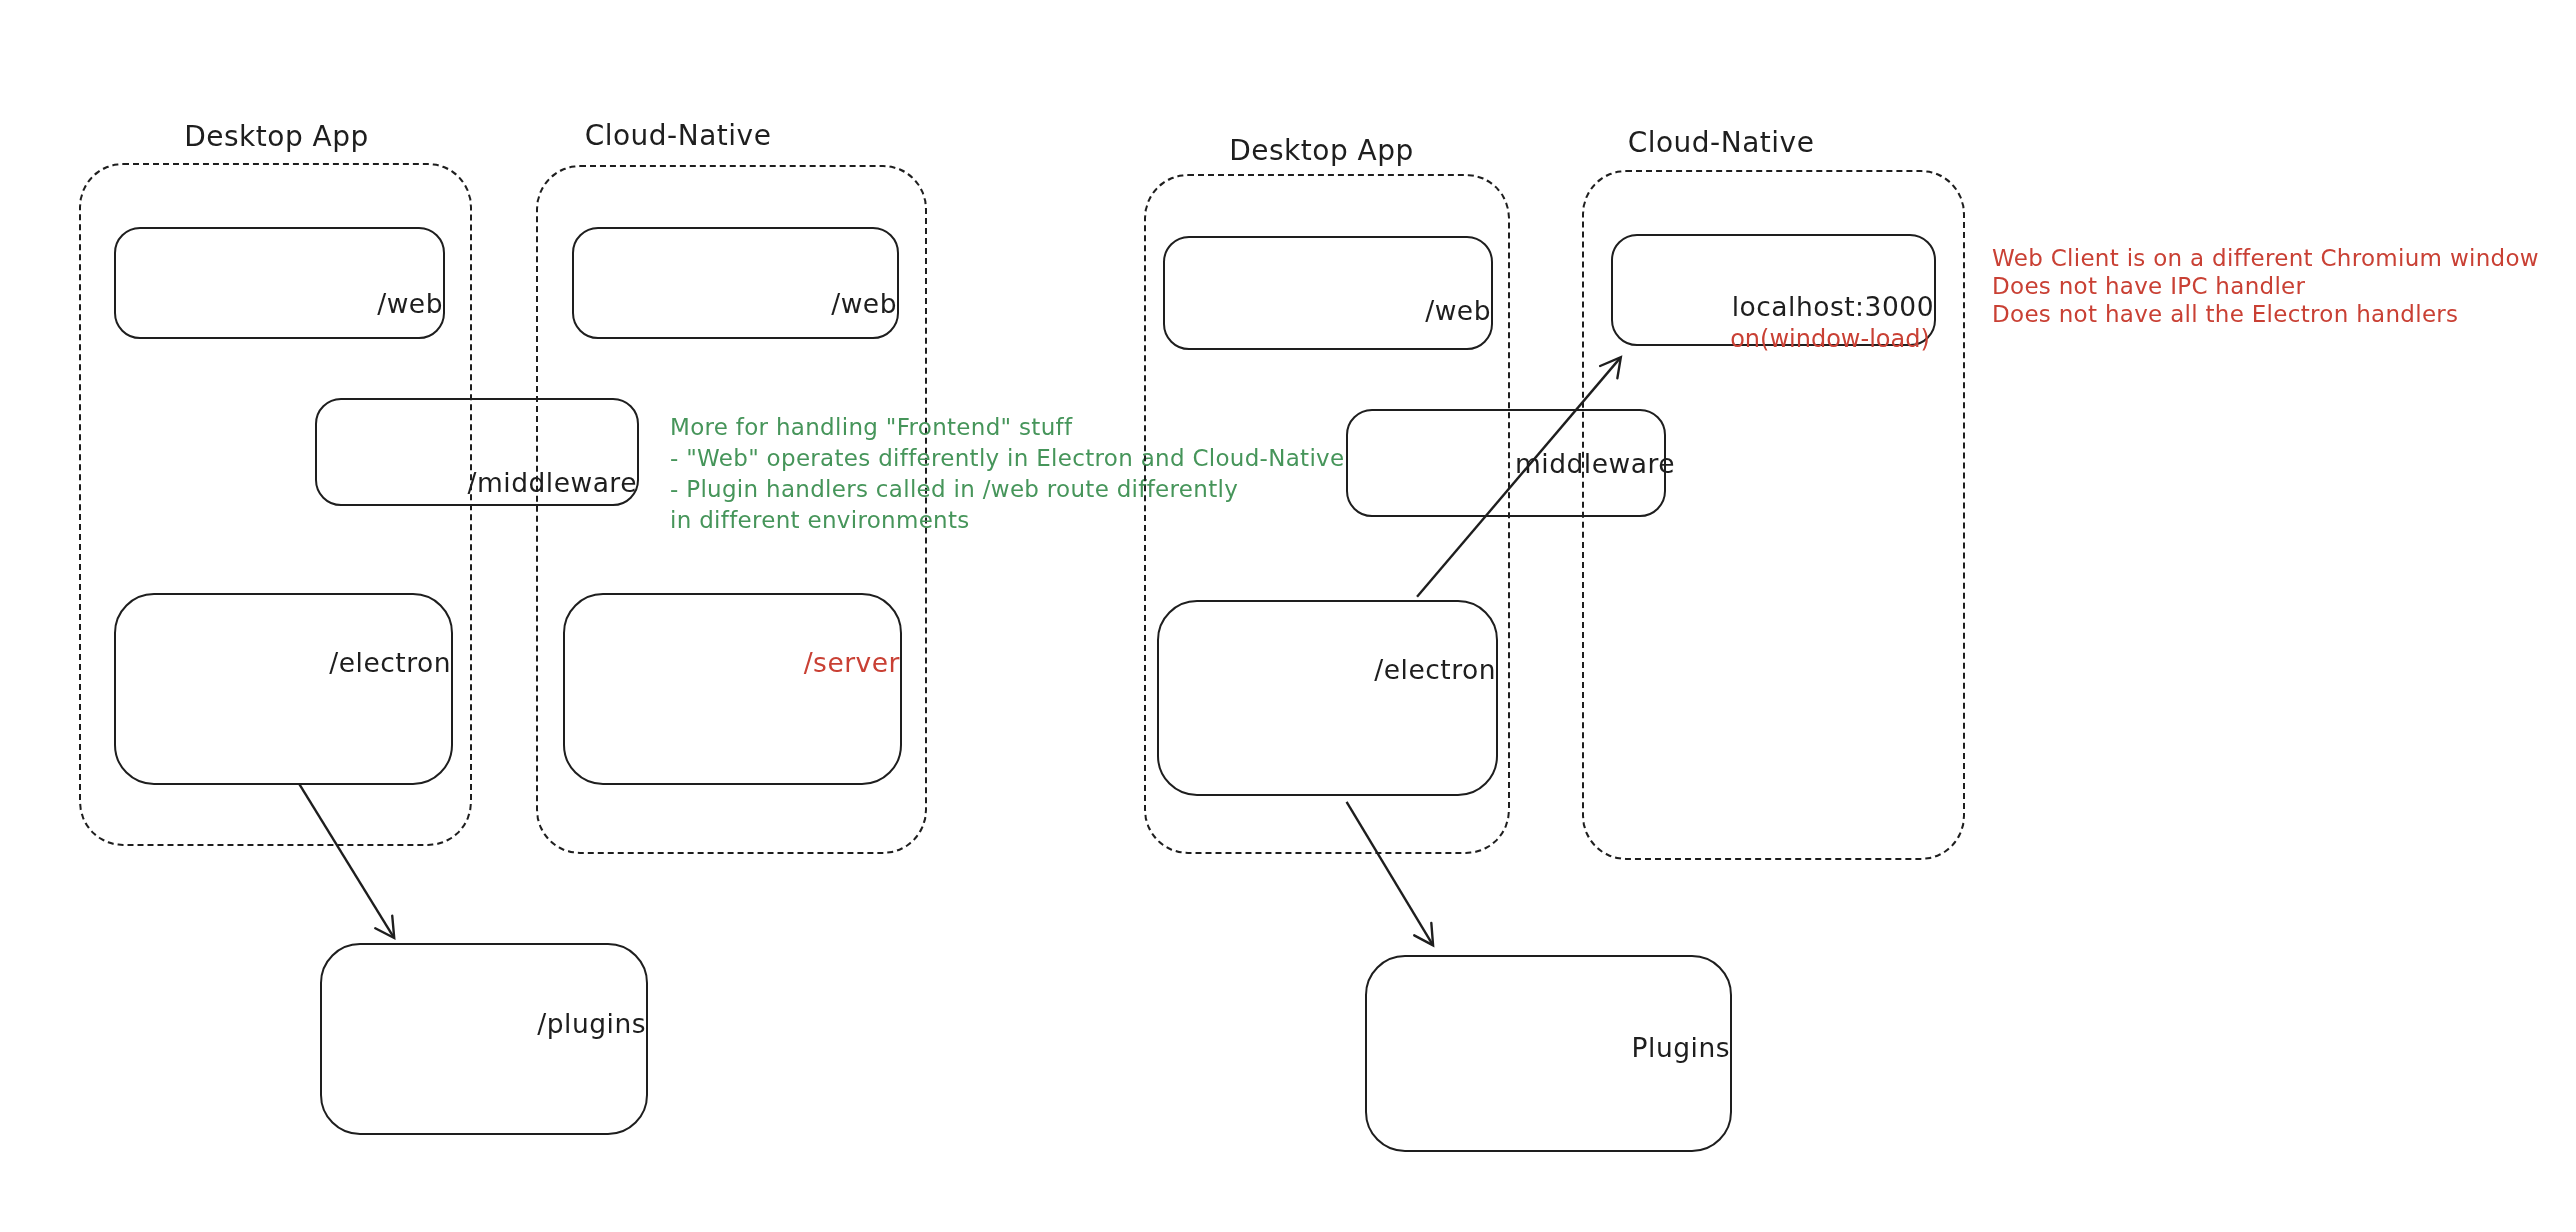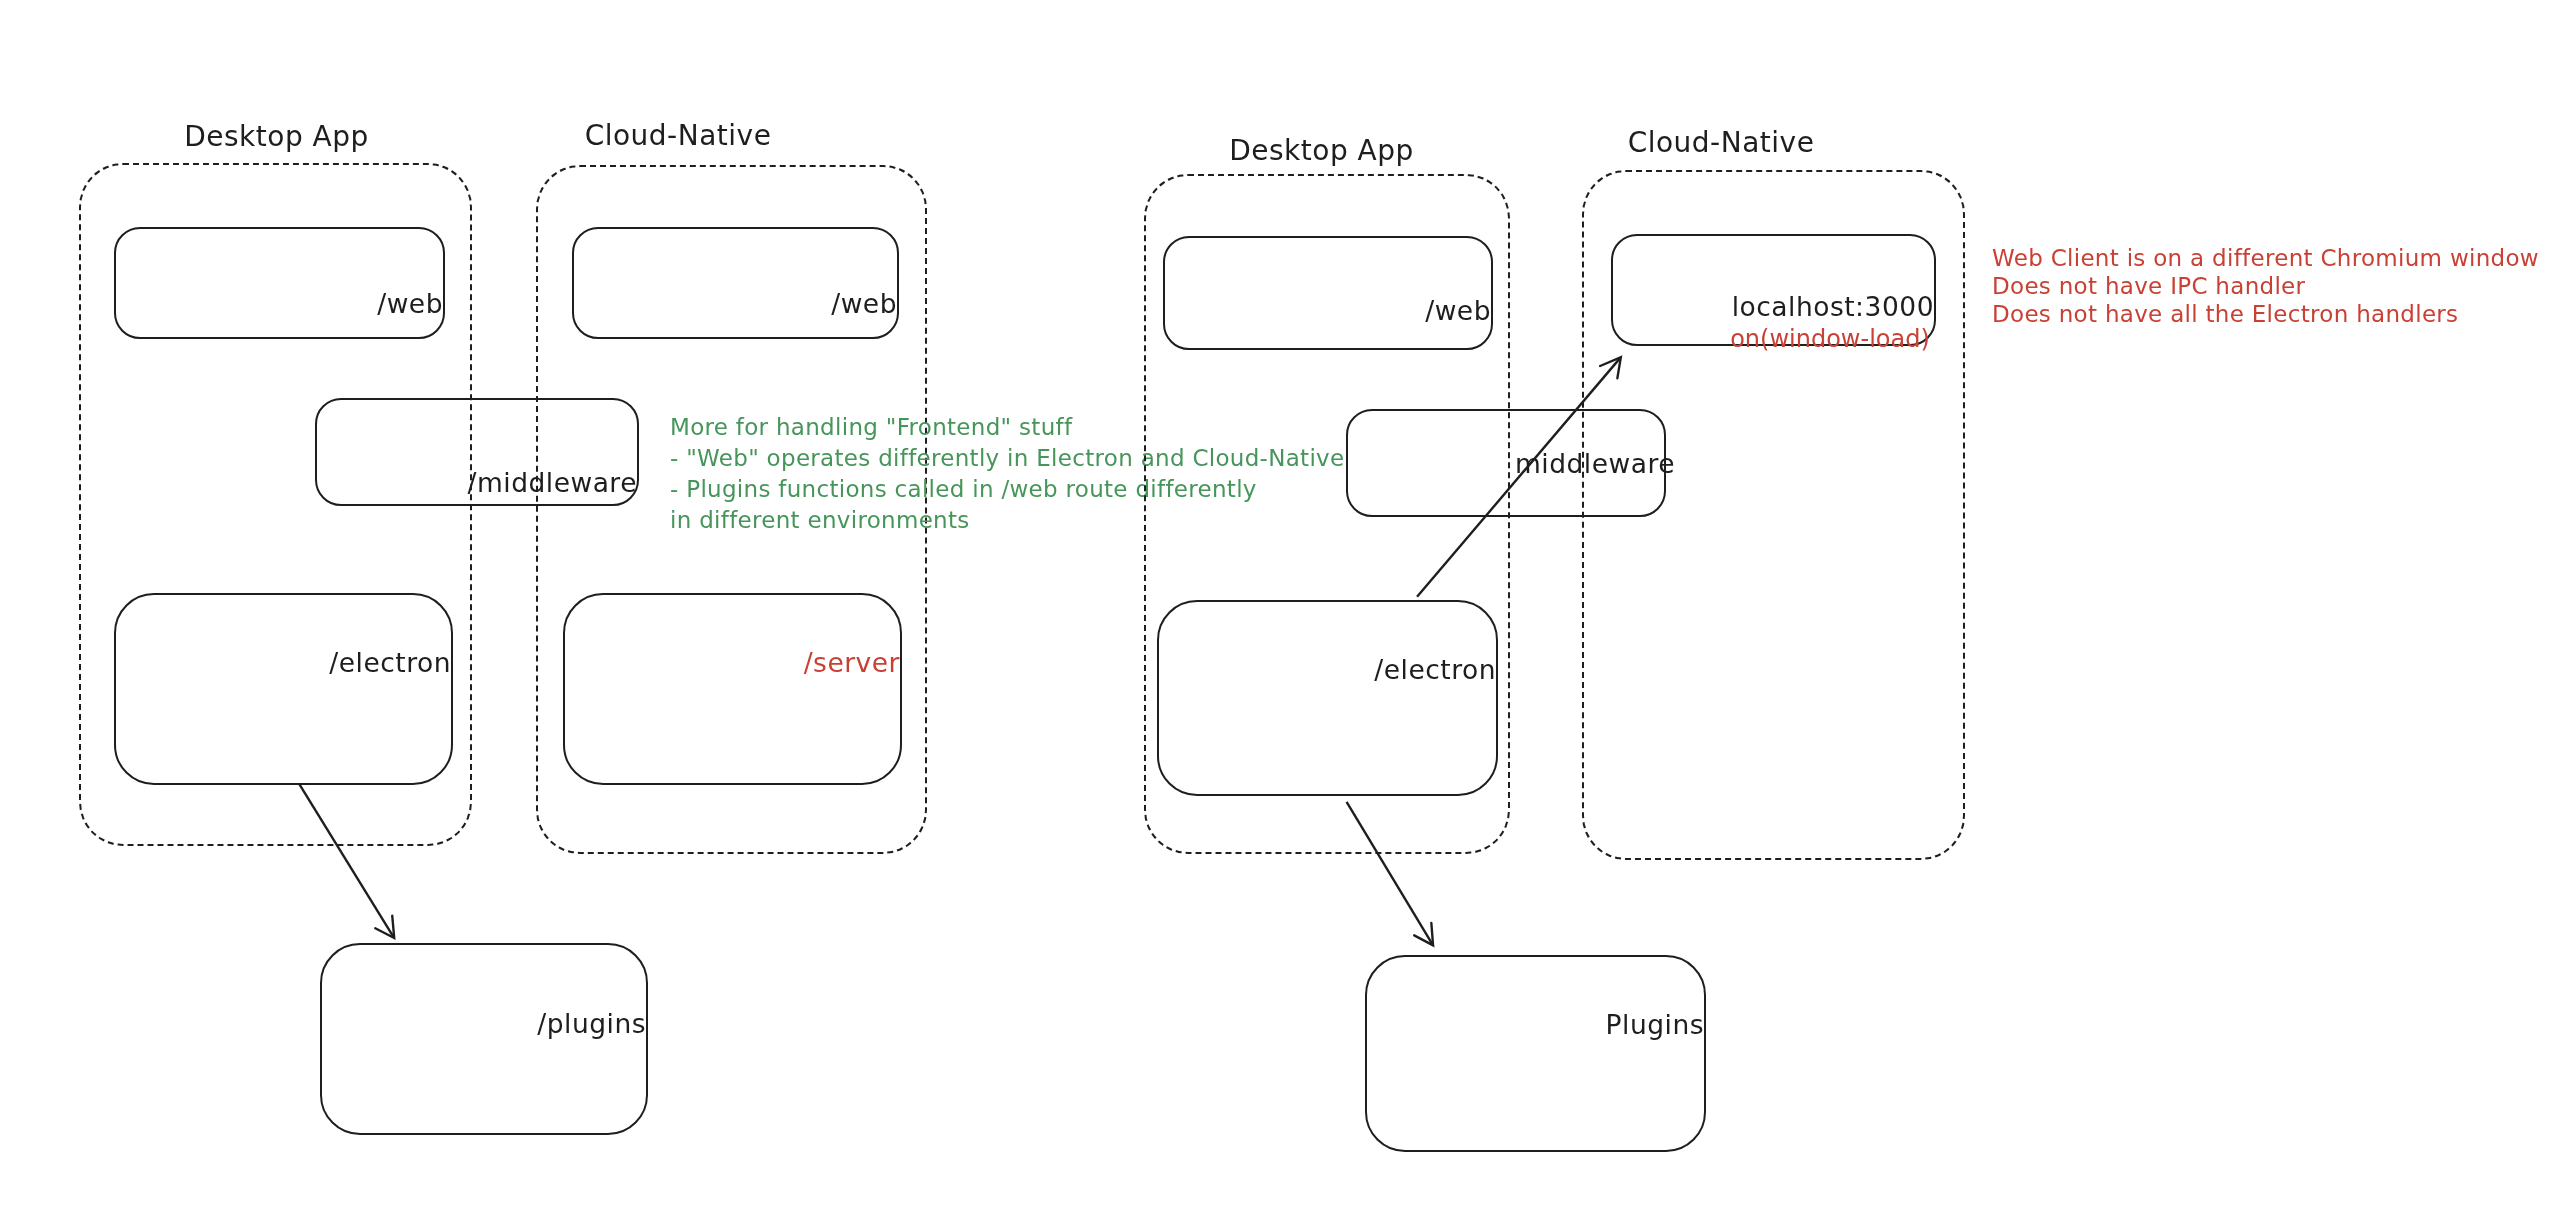--- a/index.html
+++ b/index.html
@@ -108,21 +108,21 @@
     <span class="node-label red-text">/server</span>
   </div>
 
   <div class="node r-big" style="left:320px; top:943px; width:328px; height:192px; padding-top:26px;">
     <span class="node-label">/plugins</span>
   </div>
 
   <div class="note note-green" style="left:670px; top:412px;">
     <div>More for handling "Frontend" stuff</div>
     <div>- "Web" operates differently in Electron and Cloud-Native</div>
-    <div>- Plugins functions called in /web route differently</div>
+    <div>- Plugin handlers called in /web route differently</div>
     <div>in different environments</div>
   </div>
 
   <div class="group-title" style="left:1216px; top:134px; width:211px;">Desktop App</div>
 
   <div class="group-title" style="left:1618px; top:126px; width:206px;">Cloud-Native</div>
 
   <div class="dashed-container" style="left:1144px; top:174px; width:366px; height:680px;"></div>
 
   <div class="dashed-container" style="left:1582px; top:170px; width:383px; height:690px;"></div>
@@ -137,21 +137,21 @@
   </div>
 
   <div class="node r-small" style="left:1346px; top:409px; width:320px; height:108px; ">
     <span class="node-label" style="transform:translateX(11px);">middleware</span>
   </div>
 
   <div class="node r-big" style="left:1157px; top:600px; width:341px; height:196px; padding-top:14.6px;">
     <span class="node-label">/electron</span>
   </div>
 
-  <div class="node r-big" style="left:1365px; top:955px; width:341px; height:197px; padding-top:15px;">
+  <div class="node r-big" style="left:1365px; top:955px; width:367px; height:197px; padding-top:38px;">
     <span class="node-label">Plugins</span>
   </div>
 
   <div class="note note-red" style="left:1992px; top:244px;">
     <div>Web Client is on a different Chromium window</div>
     <div>Does not have IPC handler</div>
     <div>Does not have all the Electron handlers</div>
   </div>
 
   <svg class="arrows" viewBox="0 0 2814 1346" xmlns="http://www.w3.org/2000/svg">

